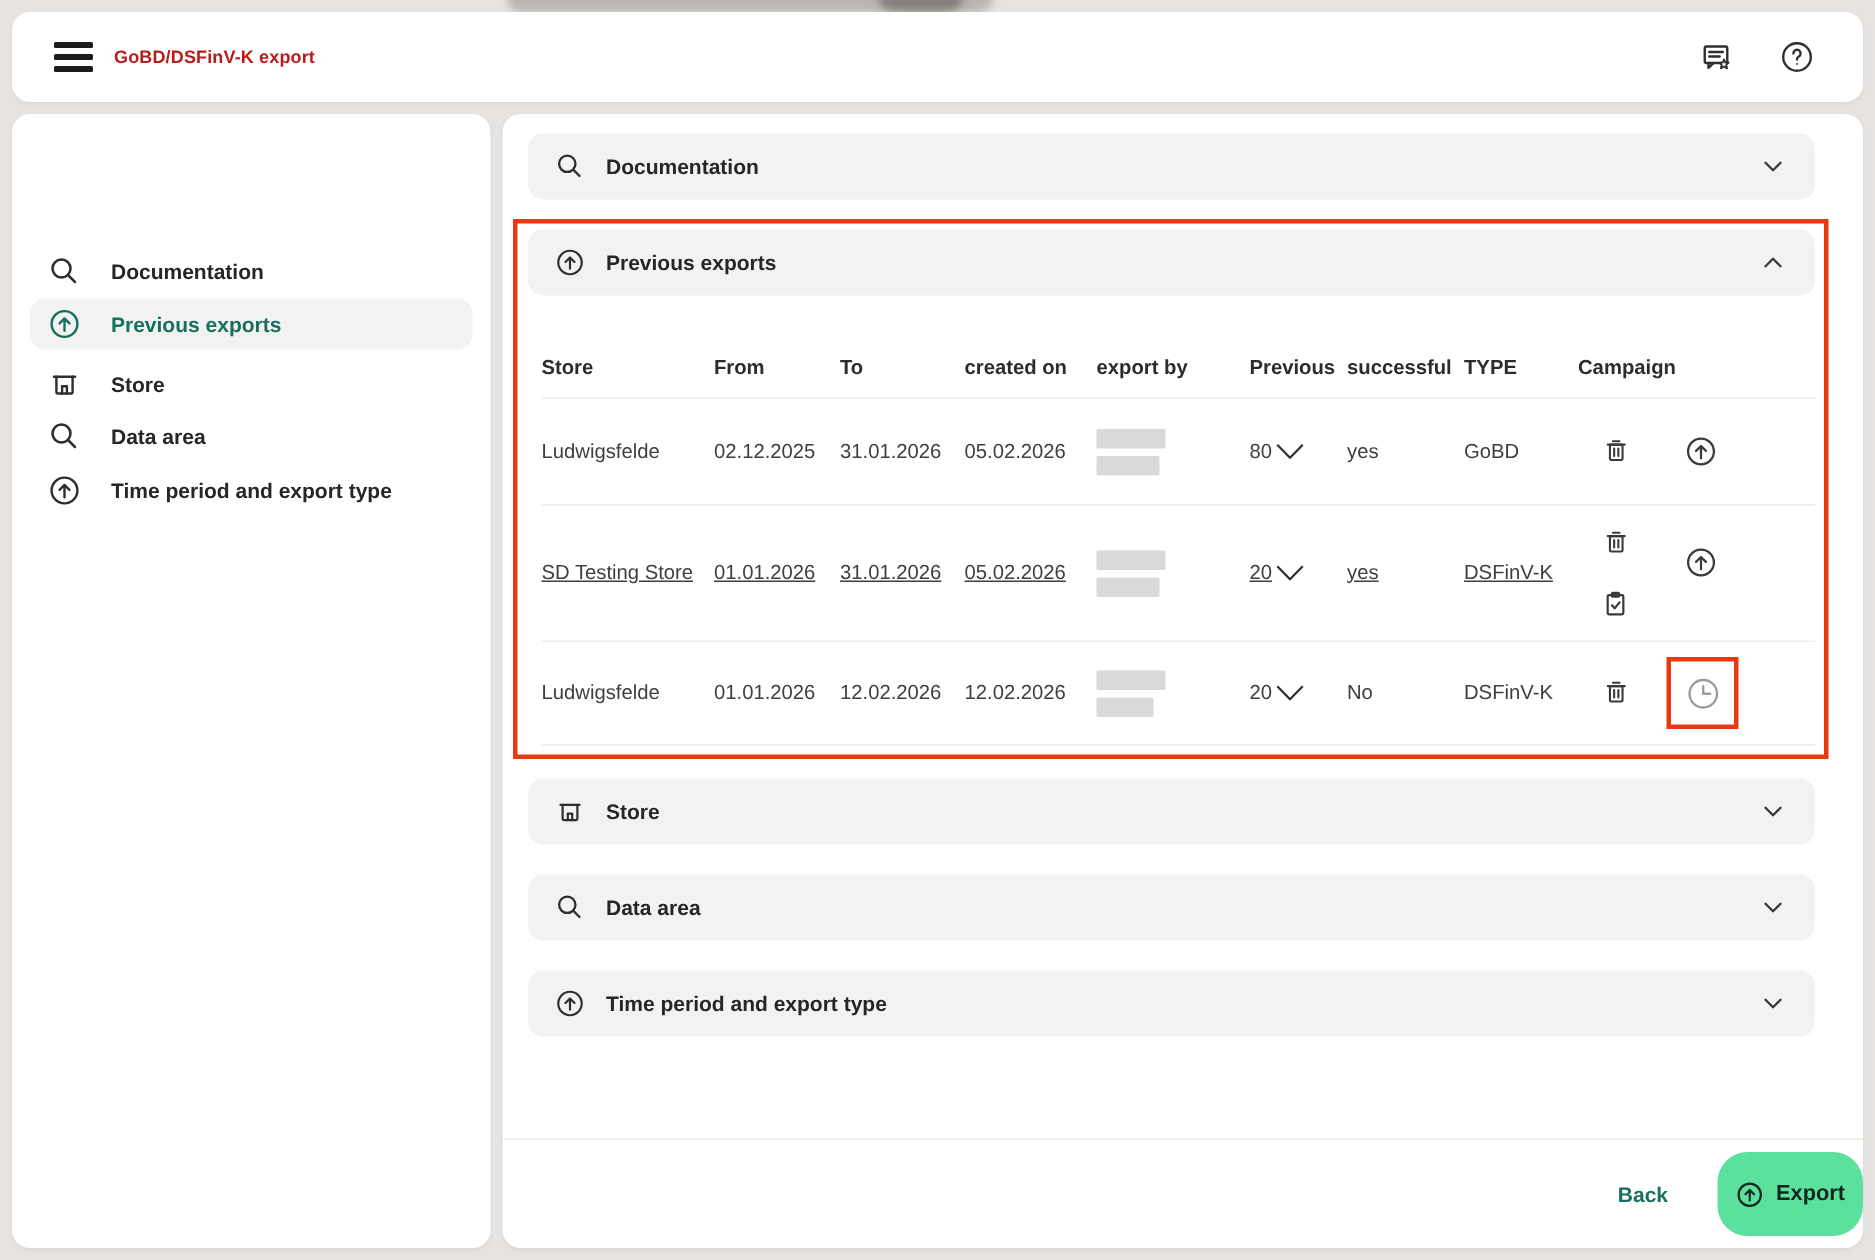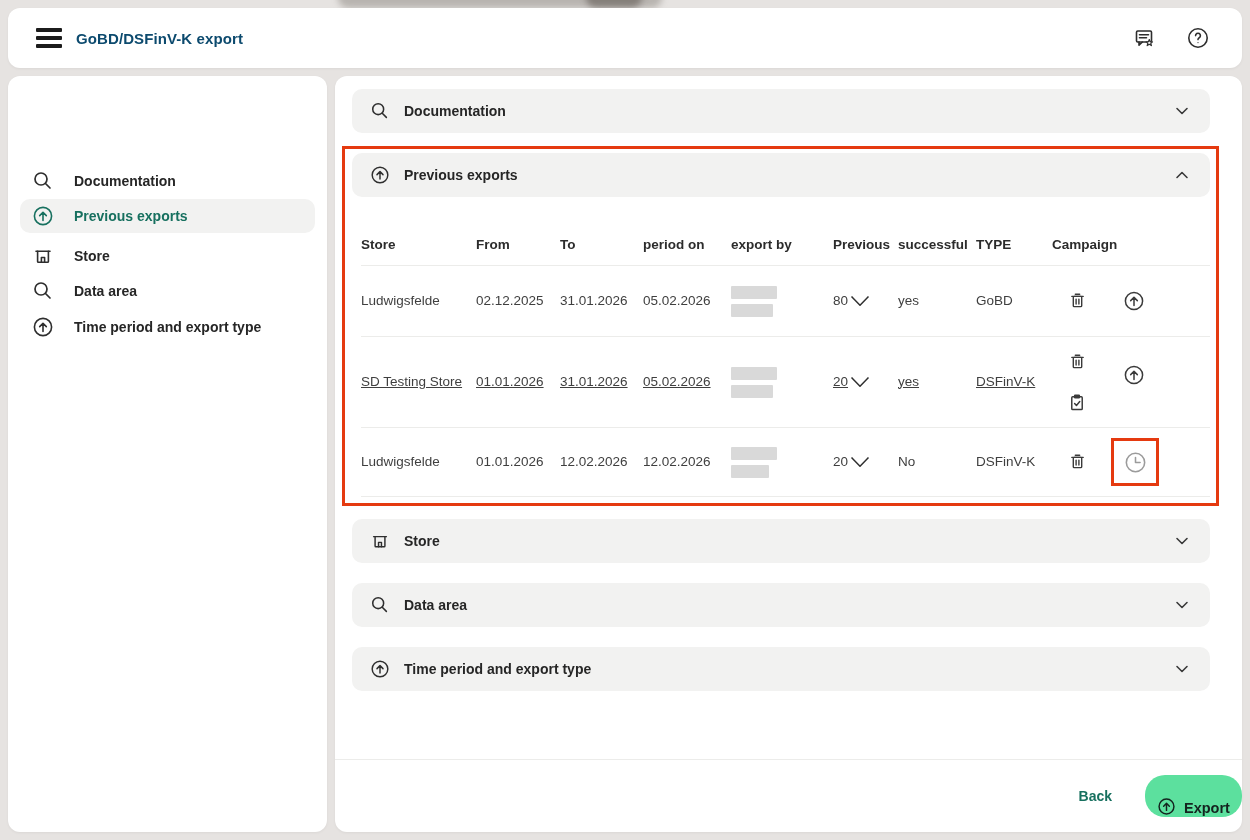--- a/index.html
+++ b/index.html
@@ -18,21 +18,21 @@
   .top-blob { position:absolute; z-index:0; border-radius:10px; filter:blur(3px); }
   .top-blob.b1 { left:338px; top:-18px; width:324px; height:26px; background:rgba(110,104,98,.38); }
   .top-blob.b2 { left:586px; top:-16px; width:56px; height:24px; background:rgba(70,64,58,.45); }
 
   .card { background:#fff; border-radius:12px; position:absolute; z-index:1; box-shadow:0 1px 3px rgba(0,0,0,.05); }
 
   
   .topbar { left:8px; top:8px; width:1234px; height:60px; display:flex; align-items:center; padding:0 32px 0 28px; }
   .hamburger { width:30px; height:30px; display:flex; flex-direction:column; justify-content:center; gap:4px; cursor:pointer; }
   .hamburger i { display:block; width:26px; height:4px; background:#1c1c1c; border-radius:1px; }
-  .topbar-title { font-size:15px; font-weight:700; margin-left:10px; letter-spacing:.1px; color:#0c4a6e; }
+  .topbar-title { font-size:12px; font-weight:700; margin-left:10px; letter-spacing:.1px; color:#b91c1c; }
   .topbar-right { margin-left:auto; display:flex; align-items:center; gap:30px; }
   .tb-ic { width:24px; height:24px; color:#2e2e2e; cursor:pointer; }
   .tb-ic svg { display:block; }
 
   
   .sidebar { left:8px; top:76px; width:319px; height:756px; }
   .side-item { position:absolute; left:12px; width:295px; height:34px; display:flex; align-items:center; border-radius:10px; cursor:pointer; }
   .side-item .s-ic { width:22px; height:22px; margin-left:12px; color:#2e2e2e; flex:0 0 auto; }
   .side-item .s-label { margin-left:20px; font-size:14px; font-weight:700; color:#262626; }
   .side-item.active { background:#f2f2f1; }
@@ -71,22 +71,22 @@
   .act-ic.trash { width:21px; height:23px; }
   .camp .second { margin-left:34px; }
   .camp .second.top-align { align-self:flex-start; margin-top:13px; }
   .clock-box { margin-left:22px; width:48px; height:48px; border:3px solid #e53a10; display:flex; align-items:center; justify-content:center; }
   .act-ic.clock { color:#9b9b9b; width:25px; height:25px; }
 
   
   .foot-divider { position:absolute; left:0; top:683px; width:907px; height:1px; background:#ececea; }
   .footer { position:absolute; left:0; top:684px; width:907px; height:72px; display:flex; align-items:center; justify-content:flex-end; }
   .back-link { font-size:14px; font-weight:700; color:#17705f; cursor:pointer; margin-right:33px; }
-  .export-btn { width:97px; height:42px; background:#5ce09e; border:none; border-radius:20px;
-                display:flex; align-items:flex-end; justify-content:center; gap:8px; cursor:pointer; }
+  .export-btn { width:97px; height:56px; background:#5ce09e; border:none; border-radius:20px;
+                display:flex; align-items:center; justify-content:center; gap:8px; cursor:pointer; }
   .export-btn .e-ic { width:19px; height:19px; color:#14241f; }
   .export-btn .e-label { font-size:14.5px; font-weight:700; color:#14241f; }
 
   svg { display:block; }
 </style>
 </head>
 <body>
 
 <div class="page">
 
@@ -206,21 +206,21 @@
           </svg>
       </span>
     </div>
 
     <div class="tbl">
 
       <div class="trow head">
         <div class="cell">Store</div>
         <div class="cell">From</div>
         <div class="cell">To</div>
-        <div class="cell">period on</div>
+        <div class="cell">created on</div>
         <div class="cell">export by</div>
         <div class="cell">Previous</div>
         <div class="cell">successful</div>
         <div class="cell">TYPE</div>
         <div class="cell">Campaign</div>
       </div>
 
       <div class="trow r1">
         <div class="cell">Ludwigsfelde</div>
         <div class="cell">02.12.2025</div>

